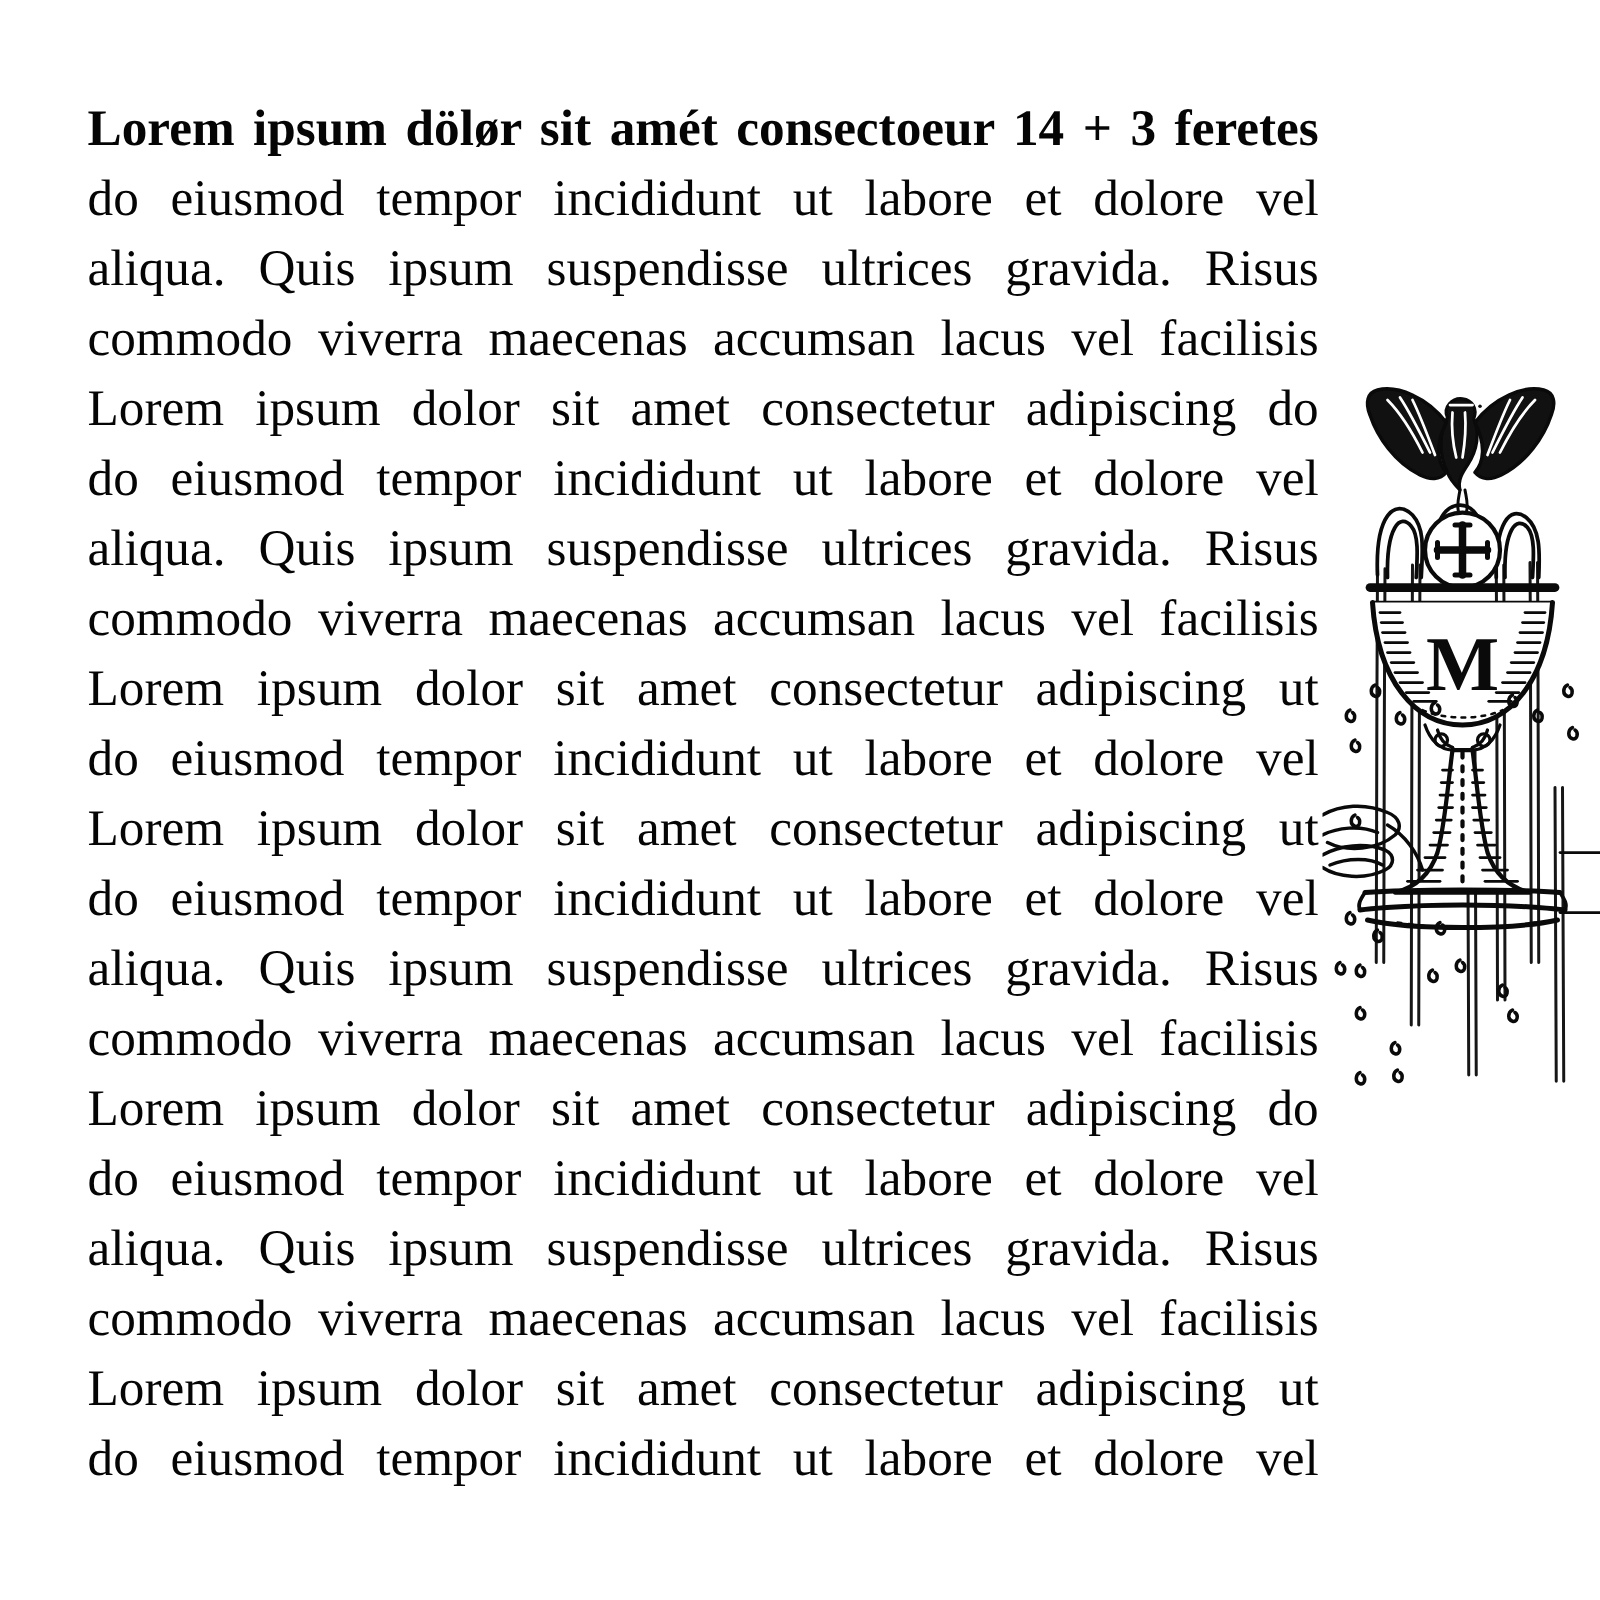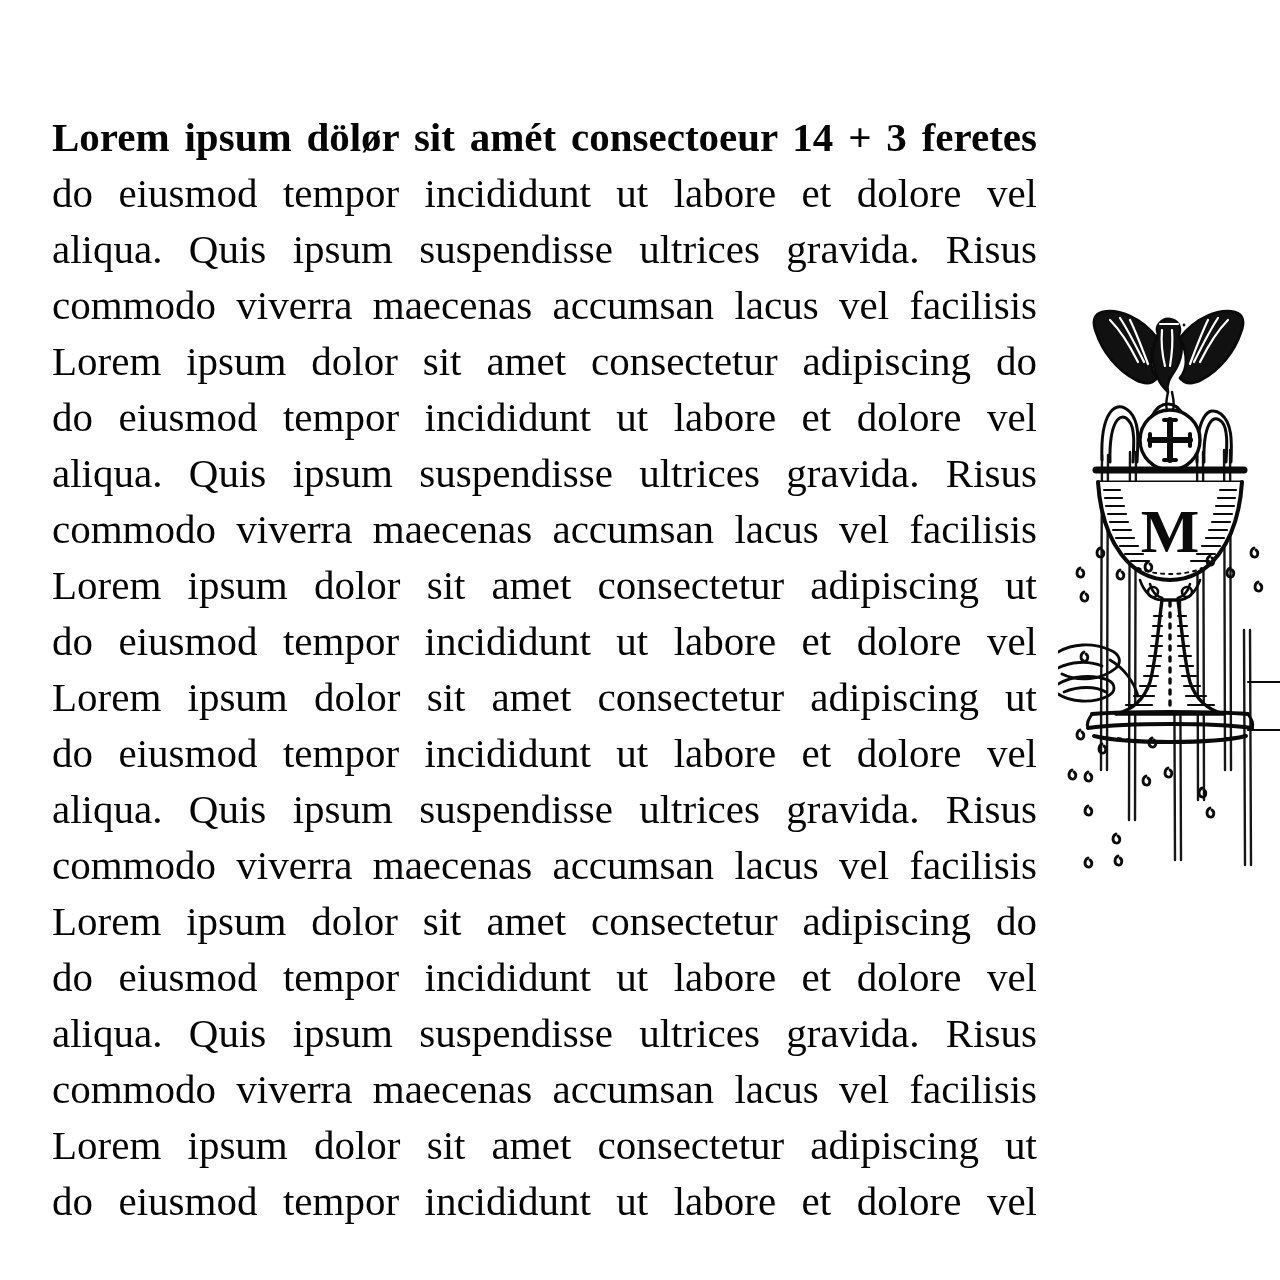--- a/index.html
+++ b/index.html
@@ -11,24 +11,23 @@
     position: relative;
     width: 1280px;
     height: 1280px;
     background: #ffffff;
     overflow: hidden;
   }
 
   
   #text-column {
     position: absolute;
-    left: 52px;
+    left: 70px;
     top: 74px;
     width: 985px;
-    margin-top: 35px;
   }
 
   .text-line {
     font-family: "Liberation Serif", "DejaVu Serif", serif;
     font-size: 41px;
     line-height: 56px;
     color: #050505;
     white-space: nowrap;
     text-align: justify;
     text-align-last: justify;

